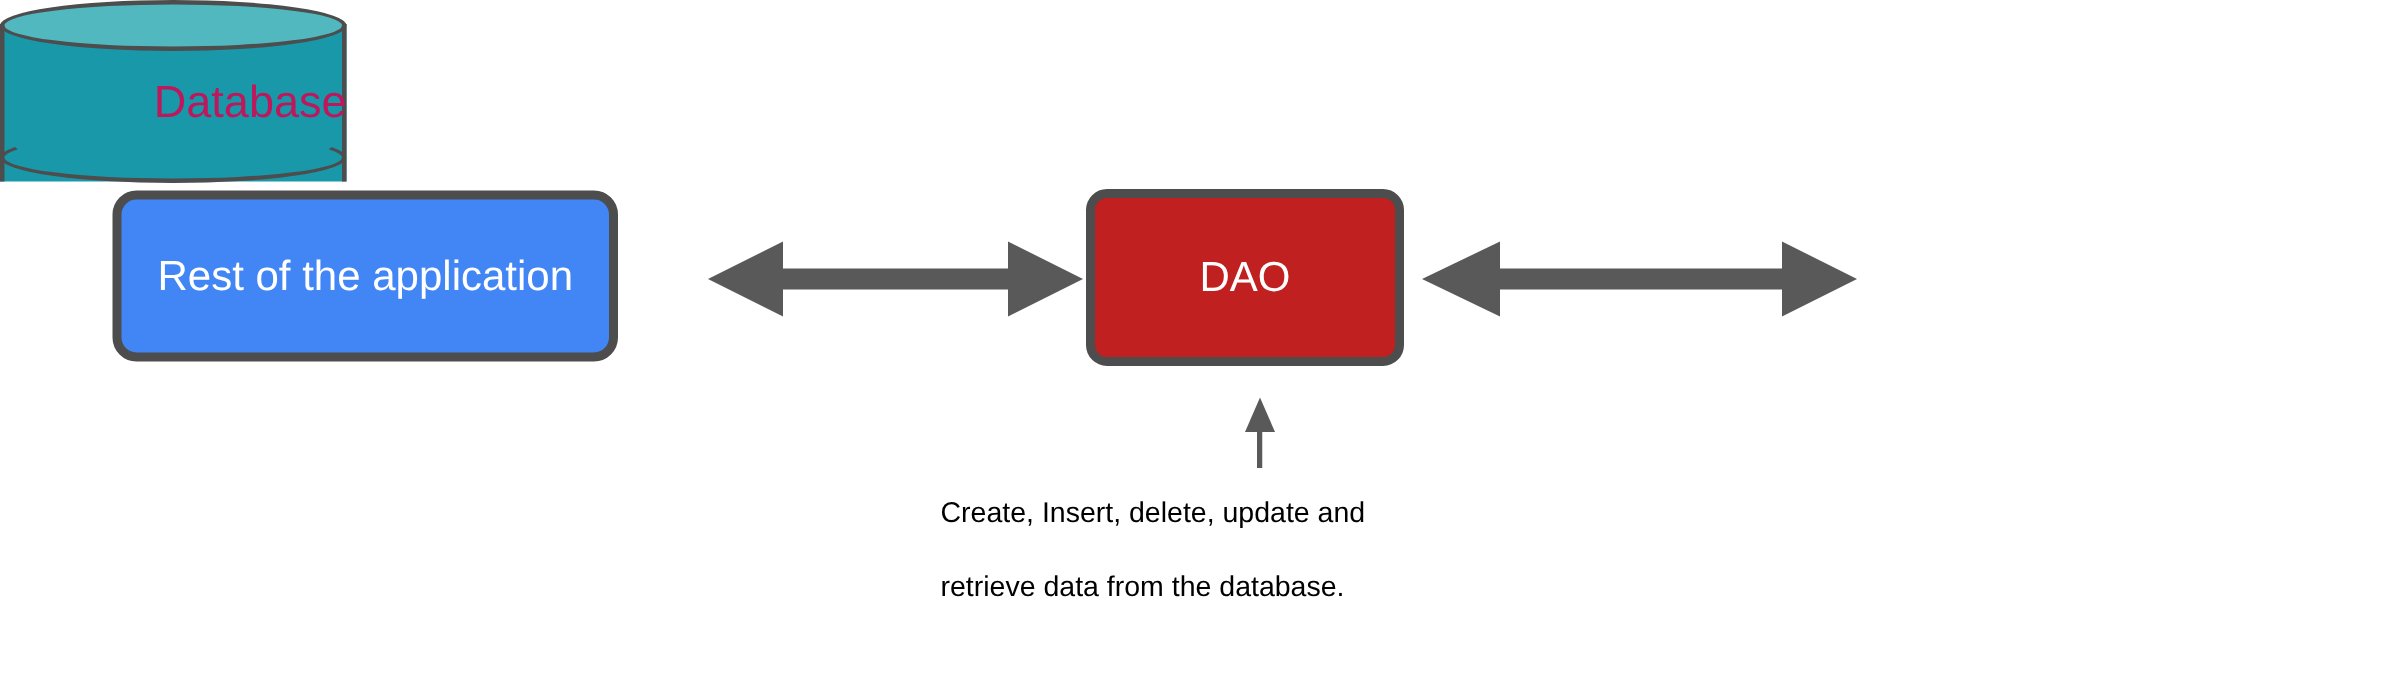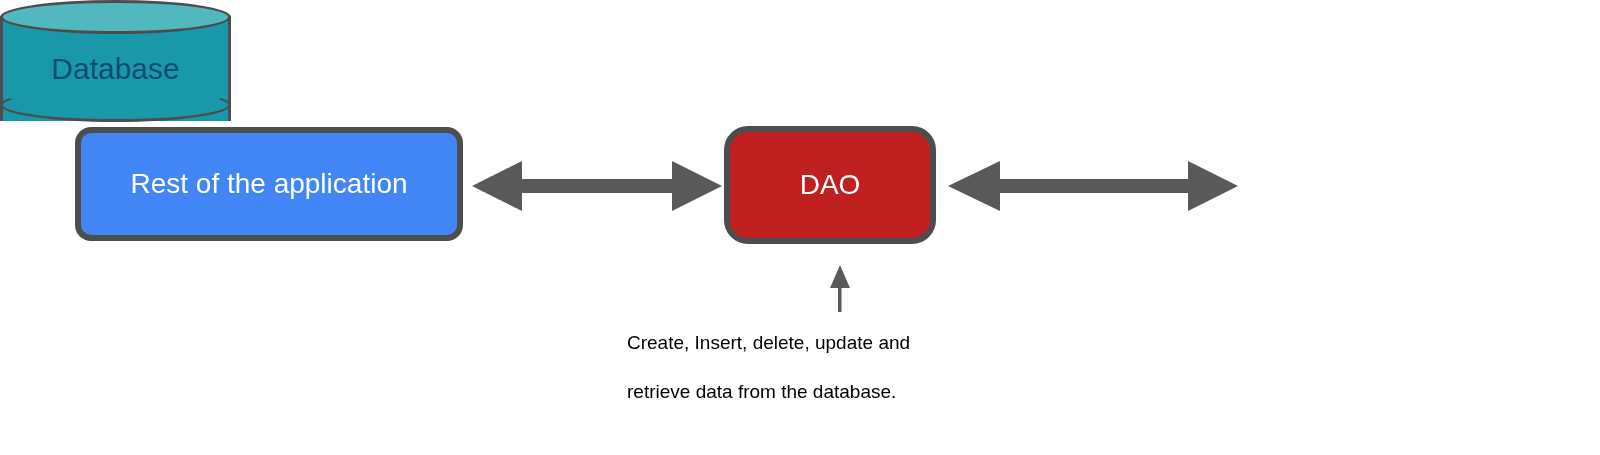--- a/index.html
+++ b/index.html
@@ -27,36 +27,36 @@
     align-items: center;
     justify-content: center;
     text-align: center;
     color: #ffffff;
     line-height: 1.15;
   }
 
   #node-rest-of-application {
     left: 75px;
     top: 127px;
-    width: 388px;
+    width: 337px;
     height: 114px;
     background: #4285f4;
     border: 6px solid #4d4d4d;
     border-radius: 16px;
     font-size: 28px;
   }
 
   #node-dao {
     left: 724px;
     top: 126px;
     width: 212px;
     height: 118px;
     background: #c0201f;
     border: 6px solid #4d4d4d;
-    border-radius: 24px;
+    border-radius: 14px;
     font-size: 28px;
     align-items: center;
   }
 
   
   #node-database {
     left: 1240px;
     top: 114px;
     width: 231px;
     height: 137px;
@@ -96,22 +96,22 @@
     box-sizing: border-box;
   }
   #node-database .cyl-label {
     position: absolute;
     left: 0;
     top: 16px;
     width: 231px;
     height: 105px;
     display: flex;
     align-items: center;
-    justify-content: center;
-    color: #0c4a6e;
+    justify-content: flex-end;
+    color: #be185d;
     font-size: 30px;
   }
 
   
   #edges {
     position: absolute;
     left: 0;
     top: 0;
     width: 1600px;
     height: 455px;

